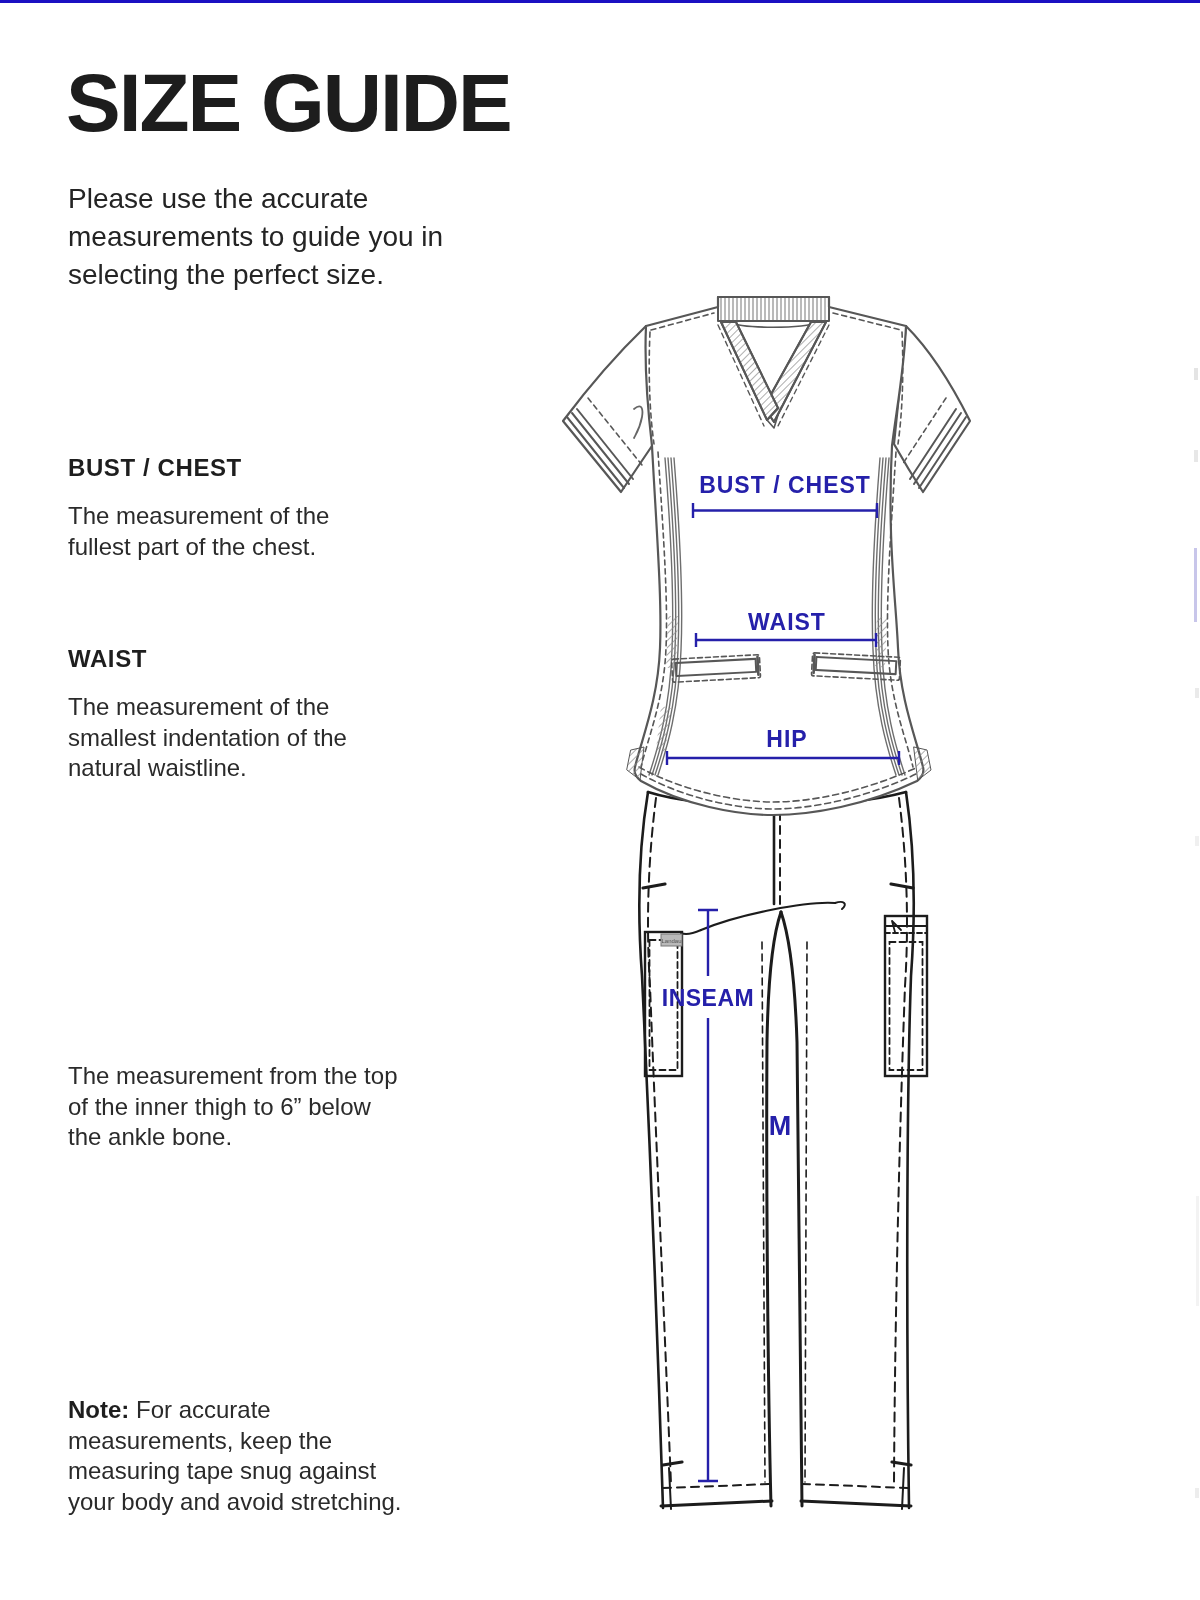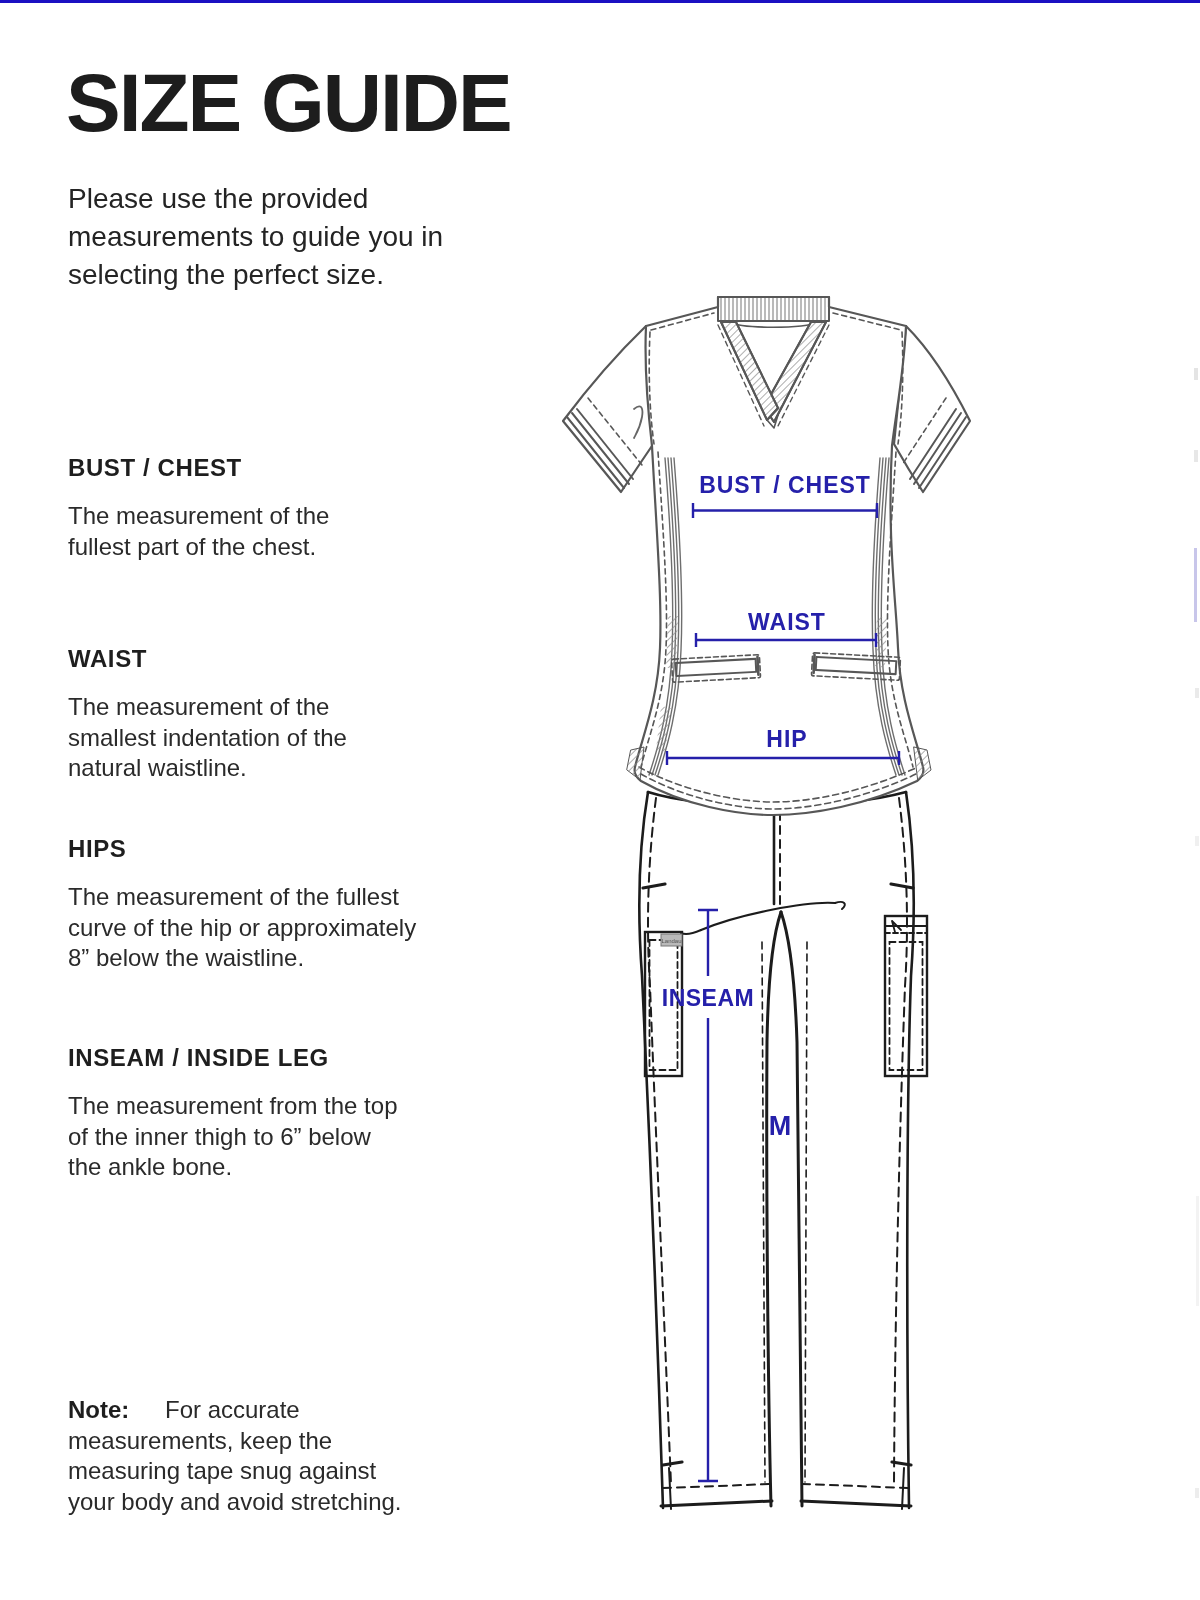--- a/index.html
+++ b/index.html
@@ -13,59 +13,52 @@
   .section{position:absolute;left:68px;width:430px;}
   .section h3{margin:0;font-size:24px;line-height:30px;font-weight:700;color:#1e1e1e;
               letter-spacing:0.6px;white-space:nowrap;}
   .section p{margin:18px 0 0 0;font-size:24px;line-height:30.5px;color:#2a2a2a;white-space:pre-line;}
   .sec-bust{top:453px;}
   .sec-waist{top:644px;}
   .sec-hips{top:834px;}
   .sec-inseam{top:1043px;}
   .note{position:absolute;left:68px;top:1395px;width:430px;font-size:24px;line-height:30.5px;color:#2a2a2a;}
   .note b{font-weight:700;color:#1e1e1e;}
-  .note span{white-space:pre-line;margin-left:29px;}
+  .note span{white-space:pre-line;}
   .diagram{position:absolute;left:515px;top:276px;width:520px;height:1262px;}
   .edge-artifact{position:absolute;pointer-events:none;}
 </style>
 </head>
 <body>
 
 <div id="page">
 
   <div class="top-border" style="background:#1b10c2;"></div>
 
   <div class="page-title">SIZE GUIDE</div>
 
-  <div class="intro">Please use the provided
+  <div class="intro">Please use the accurate
 measurements to guide you in
 selecting the perfect size.</div>
 
   <div class="section sec-bust">
     <h3>BUST / CHEST</h3>
     <p>The measurement of the
 fullest part of the chest.</p>
   </div>
 
   <div class="section sec-waist">
     <h3>WAIST</h3>
     <p>The measurement of the
 smallest indentation of the
 natural waistline.</p>
   </div>
 
-  <div class="section sec-hips">
-    <h3>HIPS</h3>
-    <p>The measurement of the fullest
-curve of the hip or approximately
-8” below the waistline.</p>
-  </div>
 
   <div class="section sec-inseam">
-    <h3>INSEAM / INSIDE LEG</h3>
     <p>The measurement from the top
 of the inner thigh to 6” below
 the ankle bone.</p>
   </div>
 
   <div class="note">
     <b>Note:</b>
     <span>For accurate
 measurements, keep the
 measuring tape snug against

